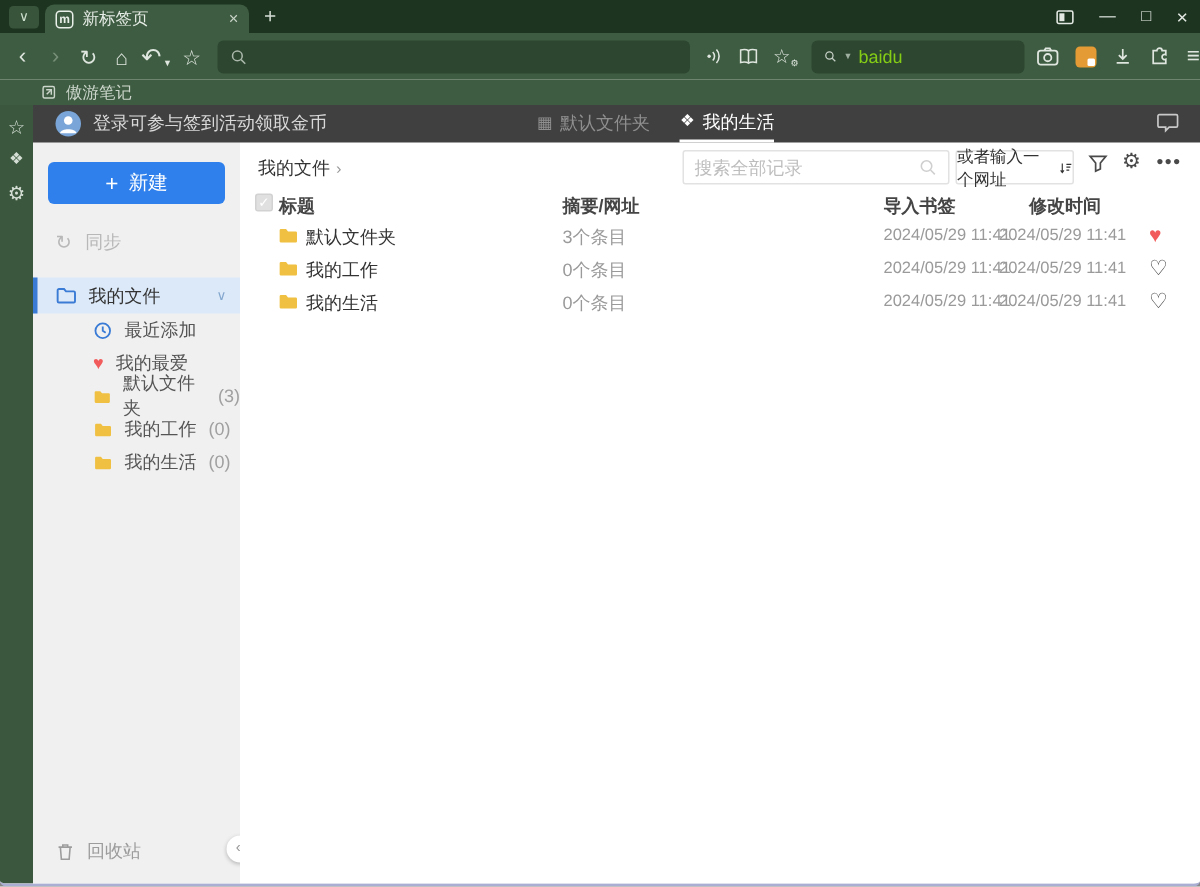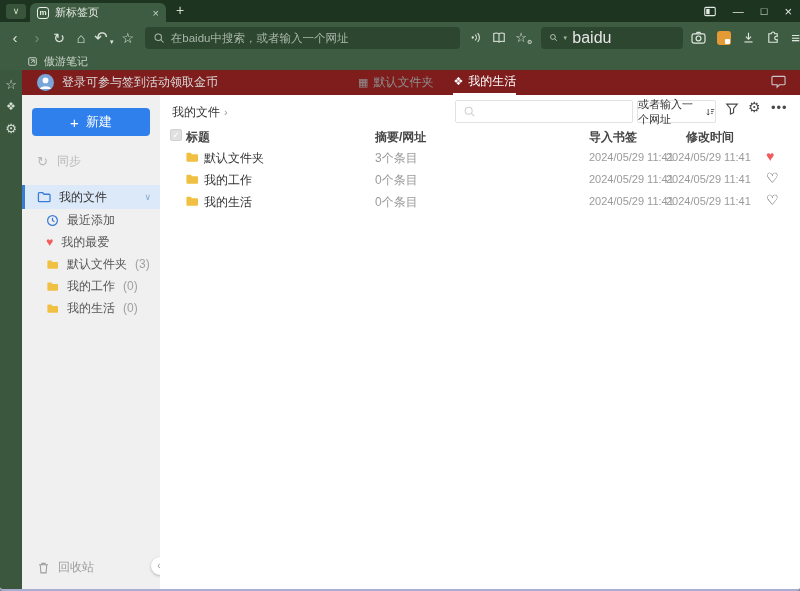--- a/index.html
+++ b/index.html
@@ -29,55 +29,55 @@
   .undo-wrap{ display:flex; align-items:flex-end; width:26px; justify-content:center; color:#dfe6df;}
   .undo-wrap .caret{ font-size:6px; margin-left:1px; margin-bottom:2px;}
   .addressbar{ margin-left:6px; width:330px; height:22px; background:#2c462f; border-radius:4px;
     display:flex; align-items:center; padding:0 8px; gap:6px;}
   .addressbar svg{ flex:0 0 auto;}
   .addressbar input{ background:transparent; border:none; outline:none; color:#aab7aa; font-size:11.5px; width:100%;}
   .addressbar input::placeholder{ color:#aab7aa;}
   .addr-icons{ display:flex; align-items:center; gap:9px; margin-left:9px; color:#dfe6df;}
   .quick-search{ margin-left:9px; width:148px; height:22px; background:#2c462f; border-radius:4px;
     display:flex; align-items:center; padding:0 8px; gap:4px;}
-  .quick-search input{ background:transparent; border:none; outline:none; color:#e5e5e5; font-size:16px; width:100%;}
+  .quick-search input{ background:transparent; border:none; outline:none; color:#84cc16; font-size:12px; width:100%;}
   .qs-caret{ color:#9fb0a0; font-size:6px;}
   .nav-right{ display:flex; align-items:center; gap:11px; margin-left:8px; color:#dfe6df;}
   .note-ic{ width:14px; height:14px; background:#e59b35; border-radius:3px; position:relative;}
   .note-ic::after{ content:""; position:absolute; right:1px; bottom:1px; width:5px; height:5px;
     background:#fff; border-radius:1px;}
   .hamburger{ font-size:15px; color:#dfe6df; line-height:1;}
 
   .bookmarkbar{ position:absolute; left:0; top:53px; width:800px; height:17px; background:#3e5c41;
     display:flex; align-items:center; padding-left:27px; gap:6px; color:#ccd6cc; font-size:11px;}
 
   
   .strip{ position:absolute; left:0; top:70px; width:22px; bottom:0; background:#3b583e;
     display:flex; flex-direction:column; align-items:center; padding-top:8px; gap:10px; color:#d5ded5;}
   .strip span{ font-size:13px; line-height:1;}
 
-  .app-header{ position:absolute; left:22px; top:70px; right:0; height:41px; background:#7f1d1d;}
+  .app-header{ position:absolute; left:22px; top:70px; right:0; height:41px; background:#404040;}
   .avatar{ position:absolute; left:15px; top:4px; width:17px; height:17px; border-radius:50%; background:#7aa5d8; overflow:hidden;}
   .login-promo{ position:absolute; left:40px; top:0; height:25px; line-height:25px; color:#d9d9d9; font-size:12px;}
   .hdr-tabs{ position:absolute; left:336px; top:0; height:25px; display:flex; gap:20px;}
   .hdr-tab{ display:flex; align-items:center; gap:5px; font-size:12px; color:#8f8f8f; height:100%;}
   .hdr-tab .ic{ font-size:11px; line-height:1;}
   .hdr-tab.active{ color:#fff; border-bottom:2px solid #fff;}
   .chat-ic{ position:absolute; right:14px; top:5px; color:#c9c9c9;}
 
   .sidebar{ position:absolute; left:22px; top:95px; width:138px; bottom:0; background:#f0f0f1;}
   .new-btn{ margin:13px 10px 0 10px; height:28px; background:#2f80ec; border-radius:4px; color:#fff;
     font-size:13px; display:flex; align-items:center; justify-content:center; gap:7px;}
   .new-btn .plus{ font-size:15px; font-weight:400; line-height:1;}
   .sync-row{ margin:17px 0 0 15px; display:flex; align-items:center; gap:9px; color:#b8b8b8; font-size:12px;}
   .sync-row .ic{ font-size:13px; line-height:1;}
   .myfiles{ margin-top:15px; height:24px; background:#dce9f8; border-left:3px solid #3a7bd5;
     display:flex; align-items:center; padding-left:12px; gap:8px; font-size:12px; color:#333; position:relative;}
   .myfiles .chev{ position:absolute; right:9px; color:#84a7cf; font-size:9px;}
-  .sub-item{ height:22px; display:flex; align-items:center; padding-left:24px; gap:8px; font-size:12px; color:#555;}
+  .sub-item{ height:22px; display:flex; align-items:center; padding-left:40px; gap:8px; font-size:12px; color:#555;}
   .sub-item .cnt{ color:#a0a0a0;}
   .heart-s{ color:#f25b5b; font-size:12px; line-height:1;}
   .recycle{ position:absolute; left:15px; bottom:13px; display:flex; align-items:center; gap:8px; color:#9c9c9c; font-size:12px;}
   .collapse{ position:absolute; right:-9px; bottom:14px; width:18px; height:18px; border-radius:50%;
     background:#fff; box-shadow:0 1px 3px rgba(0,0,0,.25); color:#999; font-size:10px; text-align:center; line-height:17px;}
 
   .main{ position:absolute; left:160px; top:95px; right:0; bottom:0; background:#fff;}
   .toolbar{ position:relative; height:33px;}
   .breadcrumb{ position:absolute; left:12px; top:9px; font-size:12px; color:#333;text-align:right;}
   .breadcrumb .arr{ color:#999; margin-left:4px; font-size:11px;}
@@ -139,21 +139,20 @@
     <span class="undo-wrap">
         <span>↶</span>
         <span class="caret">▼</span>
       </span>
     <span class="nav-ic">☆</span>
     <div class="addressbar">
       <svg width="12" height="12" viewBox="0 0 16 16">
           <circle cx="7" cy="7" r="4.3" fill="none" stroke="#aab7aa" stroke-width="1.4"></circle>
           <line x1="10.3" y1="10.3" x2="14" y2="14" stroke="#aab7aa" stroke-width="1.4"></line>
         </svg>
-      <input placeholder="在baidu中搜索，或者输入一个网址" style="">
     </div>
     <div class="addr-icons">
       <span>
         <svg width="14" height="13" viewBox="0 0 16 16">
             <circle cx="4" cy="8" r="1.4" fill="#dfe6df"></circle>
             <path d="M7 4.5a5 5 0 010 7M10 2.5a8 8 0 010 11" fill="none" stroke="#dfe6df" stroke-width="1.3"></path>
           </svg>
       </span>
       <span>
         <svg width="14" height="13" viewBox="0 0 16 14">
@@ -291,20 +290,21 @@
     </div>
     <div class="collapse">«</div>
   </div>
 
   <div class="main">
     <div class="toolbar">
       <span class="breadcrumb">
         <span>我的文件</span><span class="arr">›</span>
       </span>
       <div class="search-box">
+        <input placeholder="搜索全部记录" style="">
         <svg width="13" height="13" viewBox="0 0 16 16">
             <circle cx="7" cy="7" r="4.3" fill="none" stroke="#cfcfcf" stroke-width="1.3"></circle>
             <line x1="10.3" y1="10.3" x2="13.8" y2="13.8" stroke="#cfcfcf" stroke-width="1.3"></line>
           </svg>
       </div>
       <div class="sort-btn">
         <span>或者输入一个网址</span>
         <svg width="12" height="12" viewBox="0 0 16 16">
             <path d="M4 2.5v11M2 11l2 2.6 2-2.6" fill="none" stroke="#333" stroke-width="1.4"></path>
             <path d="M9 3.5h6M9 7h4.8M9 10.5h3.5" stroke="#333" stroke-width="1.4"></path>

